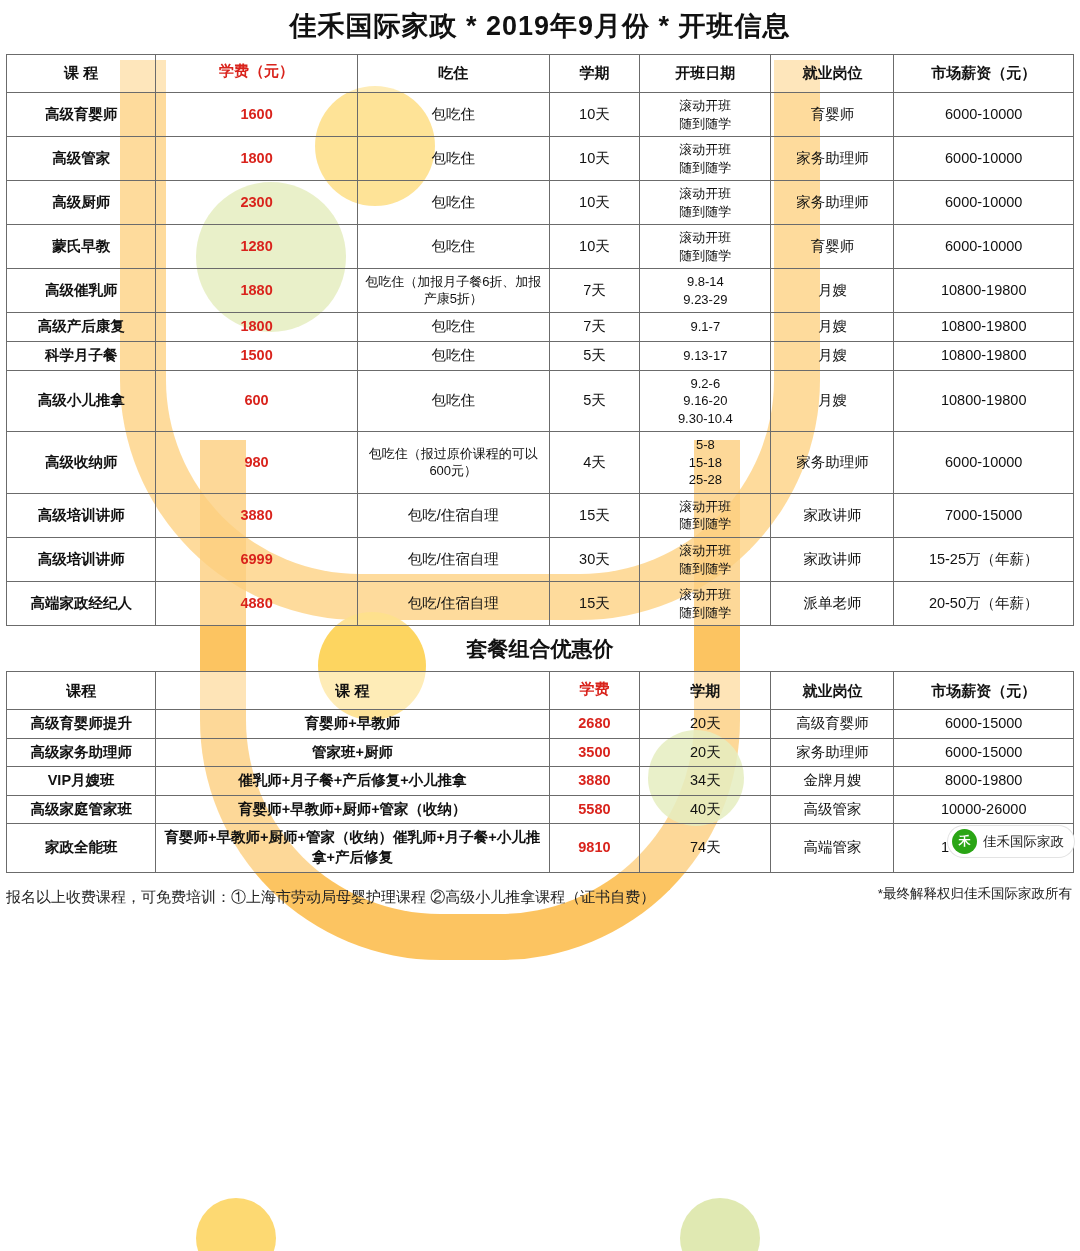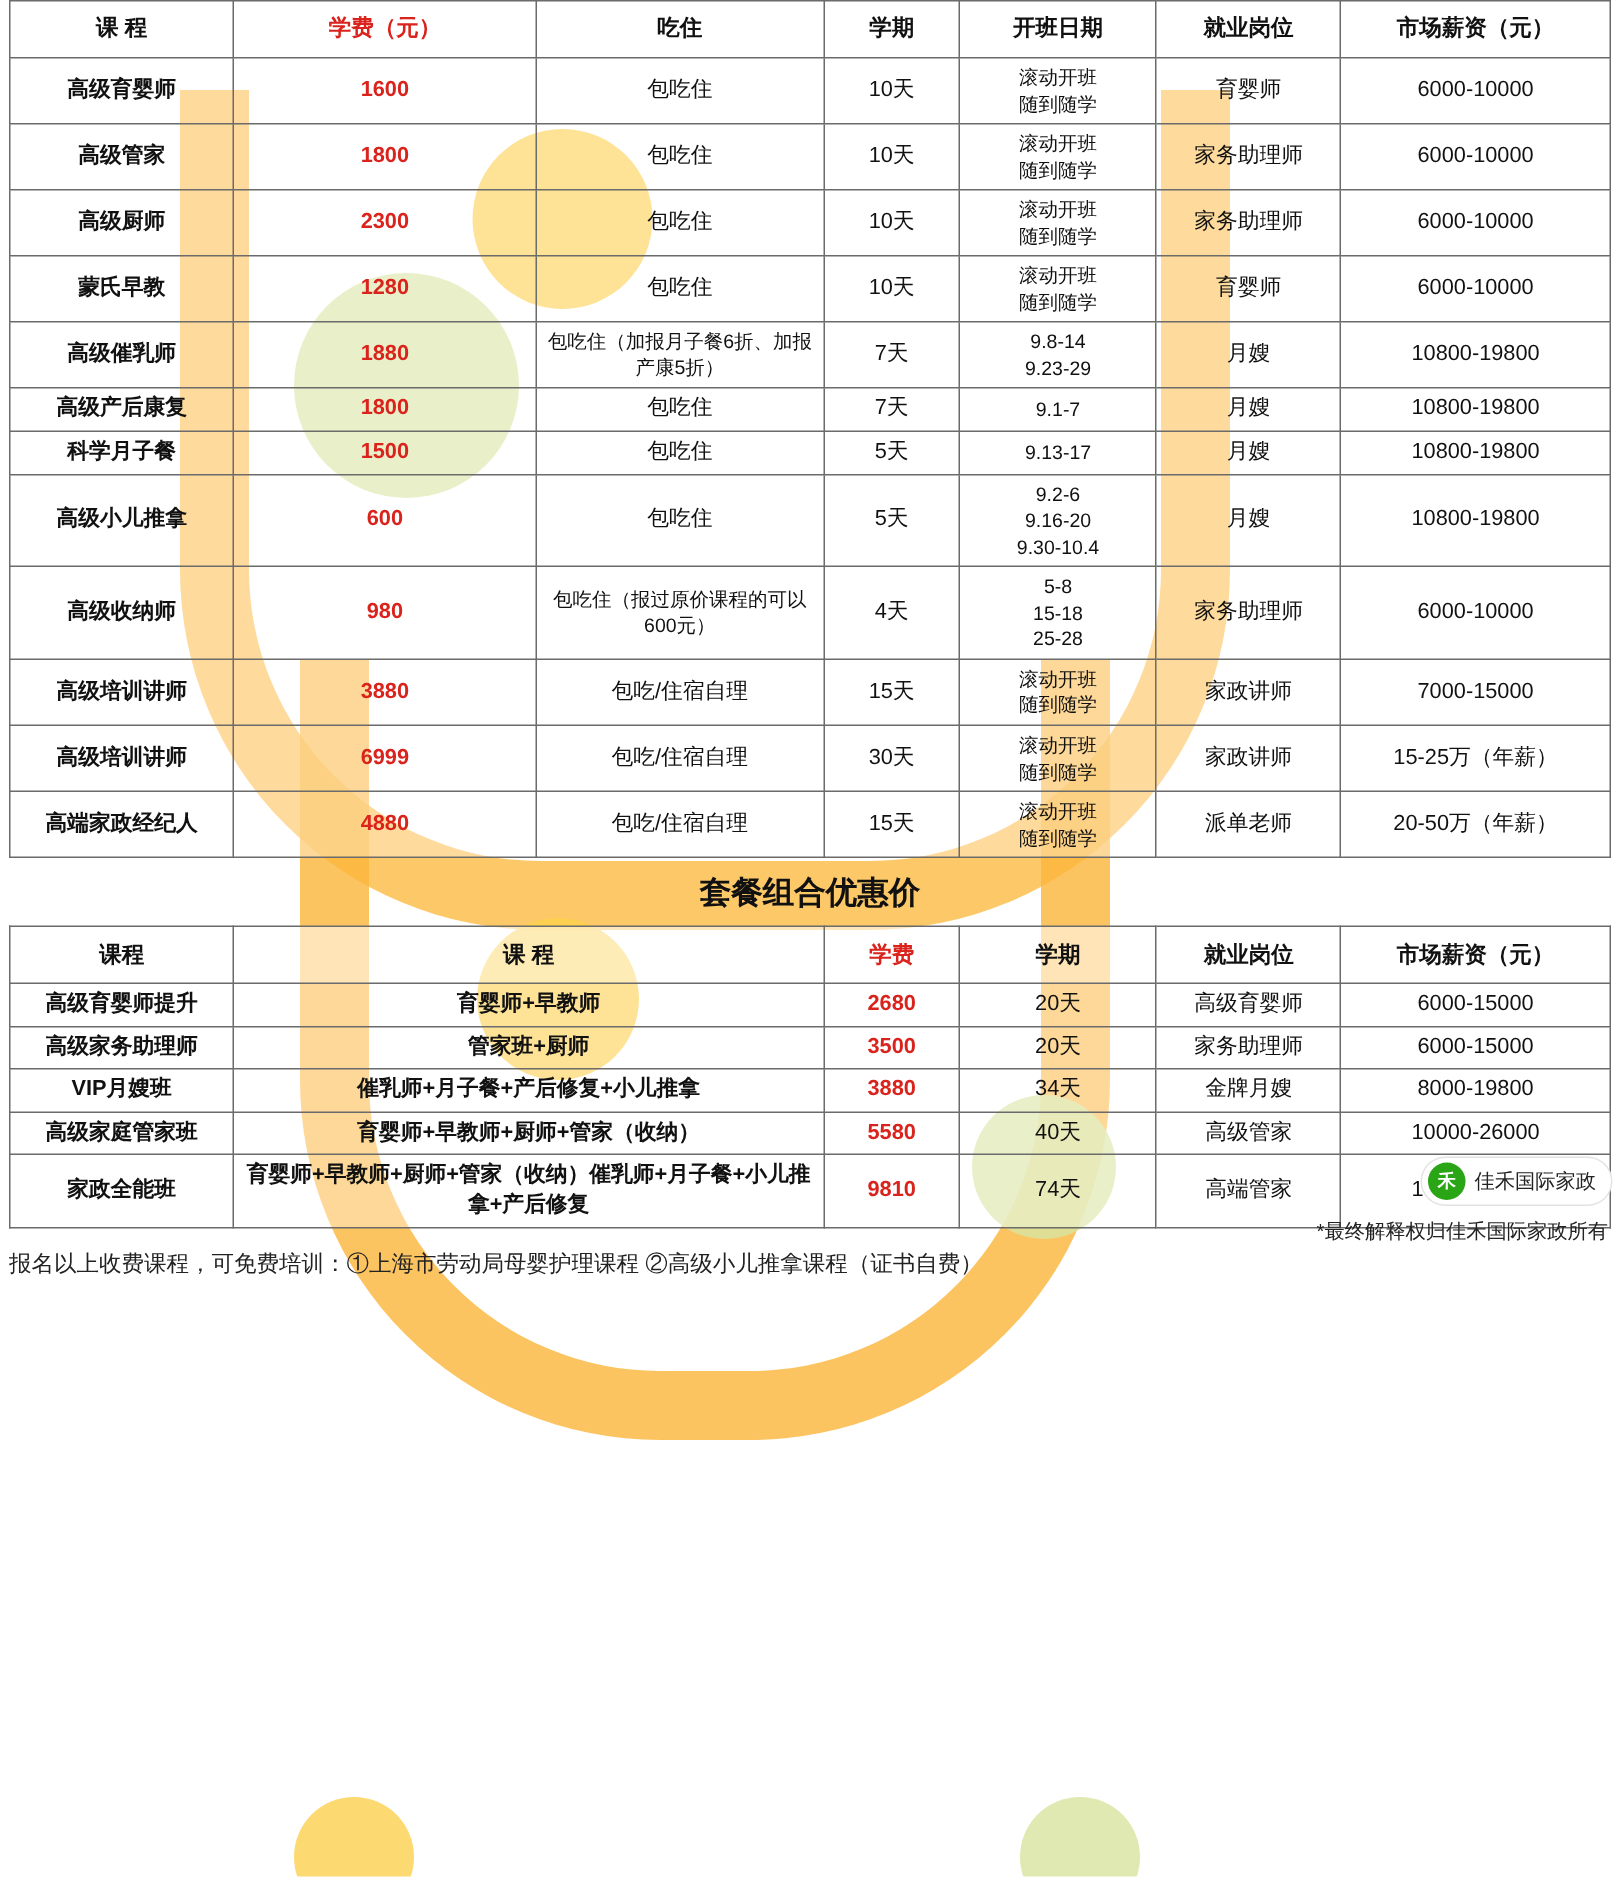--- a/index.html
+++ b/index.html
@@ -55,21 +55,21 @@
     background:rgba(255,255,255,0.35);
   }
   thead th {
     font-weight:bold;
     font-size:15px;
     height:38px;
     background:rgba(255,255,255,0.55);
   }
   .c-course { font-weight:bold; }
   .c-fee { color:#d9231c; font-weight:bold; }
-  .c-fee-head { color:#d9231c; }
+  .c-fee-head { color:#d9231c;font-family:Liberation Mono, monospace; }
   .small { font-size:13px; }
   .ml { line-height:1.3; }
 
   
   table.main col.w1 { width:148px; }
   table.main col.w2 { width:200px; }
   table.main col.w3 { width:190px; }
   table.main col.w4 { width:90px; }
   table.main col.w5 { width:130px; }
   table.main col.w6 { width:122px; }
@@ -104,41 +104,42 @@
   }
   .badge .logo {
     width:25px; height:25px; border-radius:50%;
     background:#2aa515;
     display:flex; align-items:center; justify-content:center;
     color:#fff; font-size:12px; font-weight:bold;
   }
   .badge .btext { font-size:13.5px; color:#222; }
   .disclaimer {
     position:absolute;
-    right:8px; bottom:27px;
+    right:8px; bottom:8px;
     font-size:13.5px;
     color:#222;
   }
 </style>
 </head>
 <body>
 
 <div class="bg-art">
   <div class="ribbon" style="left:120px; top:60px; width:700px; height:560px; border-color:#fdbf4e; opacity:.85;"></div>
   <div class="ribbon" style="left:200px; top:440px; width:540px; height:520px; border-color:#fcb63a; opacity:.8;"></div>
   <div class="blob" style="left:196px; top:182px; width:150px; height:150px; background:#d8e49f; opacity:.85;"></div>
   <div class="blob" style="left:315px; top:86px; width:120px; height:120px; background:#fdd04f; opacity:.9;"></div>
   <div class="blob" style="left:318px; top:612px; width:108px; height:108px; background:#fdd04f; opacity:.9;"></div>
   <div class="blob" style="left:648px; top:730px; width:96px; height:96px; background:#d8e49f; opacity:.85;"></div>
   <div class="blob" style="left:680px; top:1198px; width:80px; height:80px; background:#d8e49f; opacity:.8;"></div>
   <div class="blob" style="left:196px; top:1198px; width:80px; height:80px; background:#fdd04f; opacity:.8;"></div>
 </div>
 
 <div class="wrap">
 
+  <h1 class="title">佳禾国际家政 *  2019年9月份  * 开班信息</h1>
 
   <table class="main">
     <colgroup>
       <col class="w1">
         <col class="w2">
         <col class="w3">
         <col class="w4">
         <col class="w5">
         <col class="w6">
         <col class="w7">

